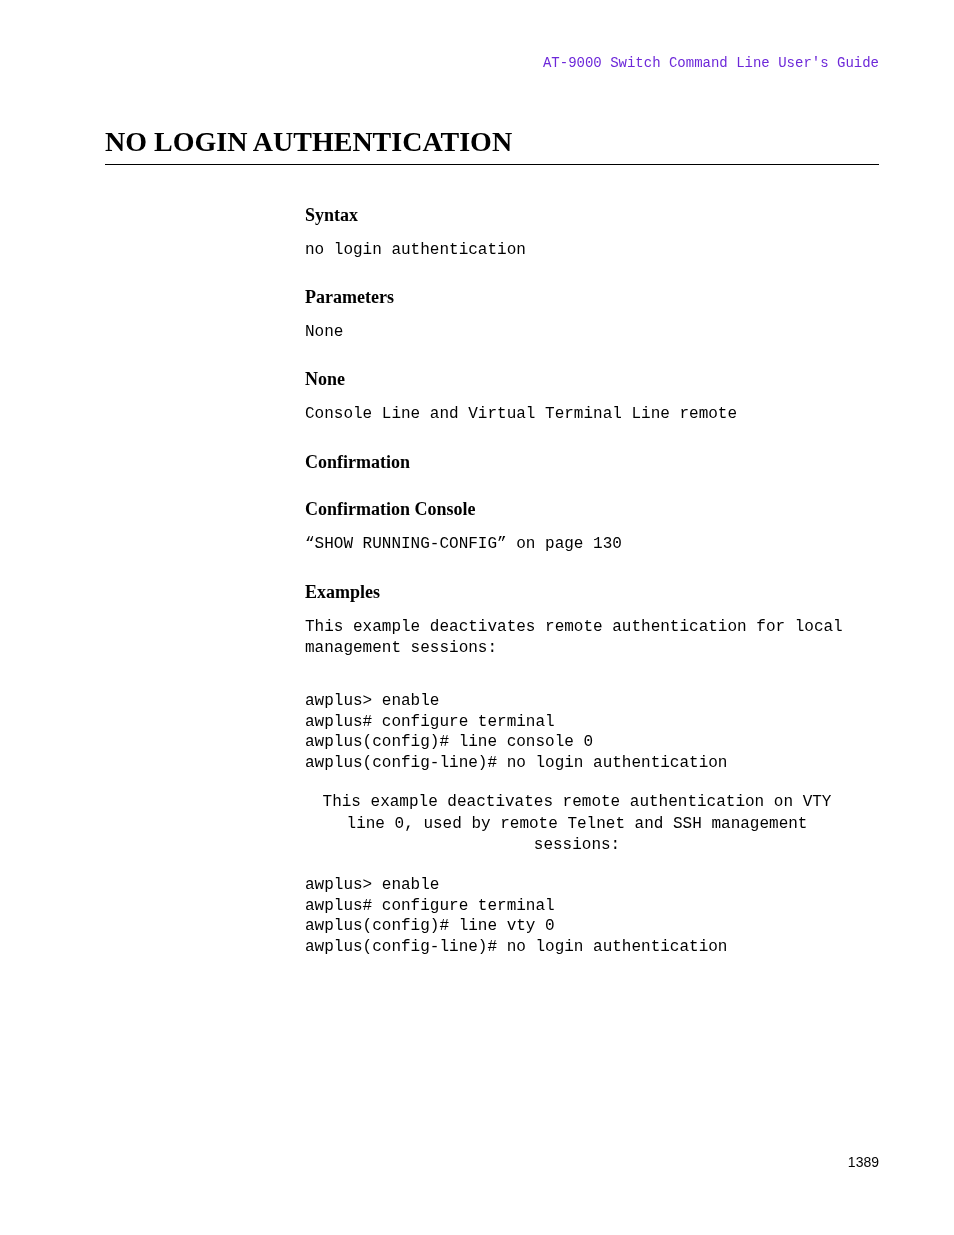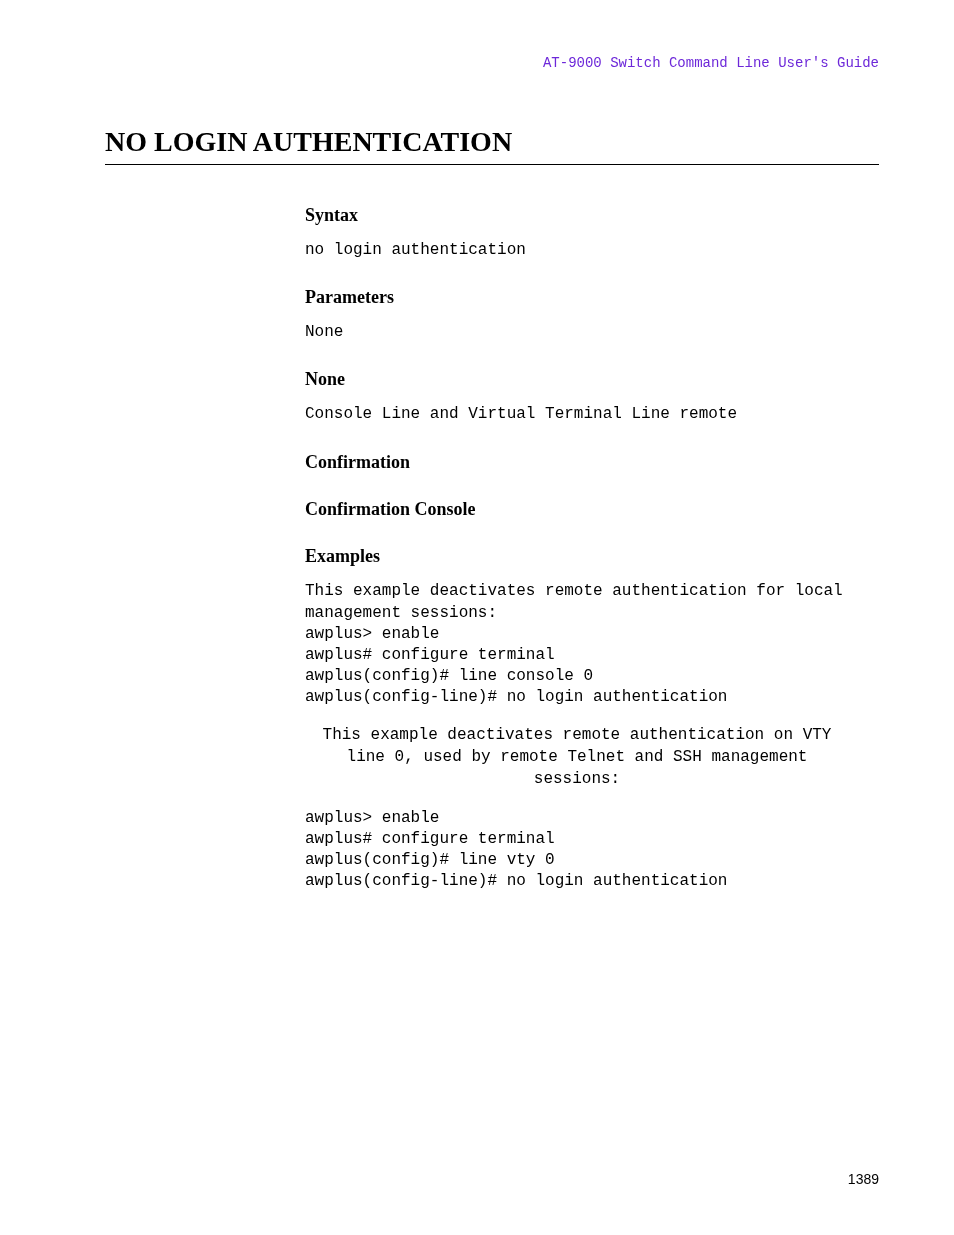--- a/index.html
+++ b/index.html
@@ -53,21 +53,21 @@
     .body-text {
       font-family: Liberation Mono, monospace;
       font-size: 16px;
       line-height: 1.35;
     }
     .block {
       margin-bottom: 4px;
     }
     .page-number {
       position: absolute;
-      bottom: 48px;
+      bottom: 65px;
       right: 75px;
       font-size: 14px;
       font-family: Arial, Helvetica, sans-serif;
     }
   </style>
 </head>
 <body>
 
 <div class="header-text">AT-9000 Switch Command Line User's Guide</div>
 
@@ -80,23 +80,24 @@
 
   <div class="section-heading">Parameters</div>
   <div class="body-text block">None</div>
 
   <div class="section-heading">None</div>
   <div class="body-text block">Console Line and Virtual Terminal Line remote</div>
 
   <div class="section-heading">Confirmation</div>
 
   <div class="section-heading">Confirmation Console</div>
+  <div class="body-text block">“SHOW RUNNING-CONFIG” on page 130</div>
 
   <div class="section-heading">Examples</div>
-  <div class="body-text block" style="margin-bottom:0;">This example deactivates remote authentication for local management sessions:</div>
+  <div class="body-text block" style="margin-bottom:31px;">This example deactivates remote authentication for local management sessions:</div>
   <div class="mono block" style="margin-bottom:18px;">awplus&gt; enable
 awplus# configure terminal
 awplus(config)# line console 0
 awplus(config-line)# no login authentication</div>
   <div class="body-text block" style="margin-bottom:18px;text-align:center;">This example deactivates remote authentication on VTY line 0, used by remote Telnet and SSH management sessions:</div>
   <div class="mono block">awplus&gt; enable
 awplus# configure terminal
 awplus(config)# line vty 0
 awplus(config-line)# no login authentication</div>
 

